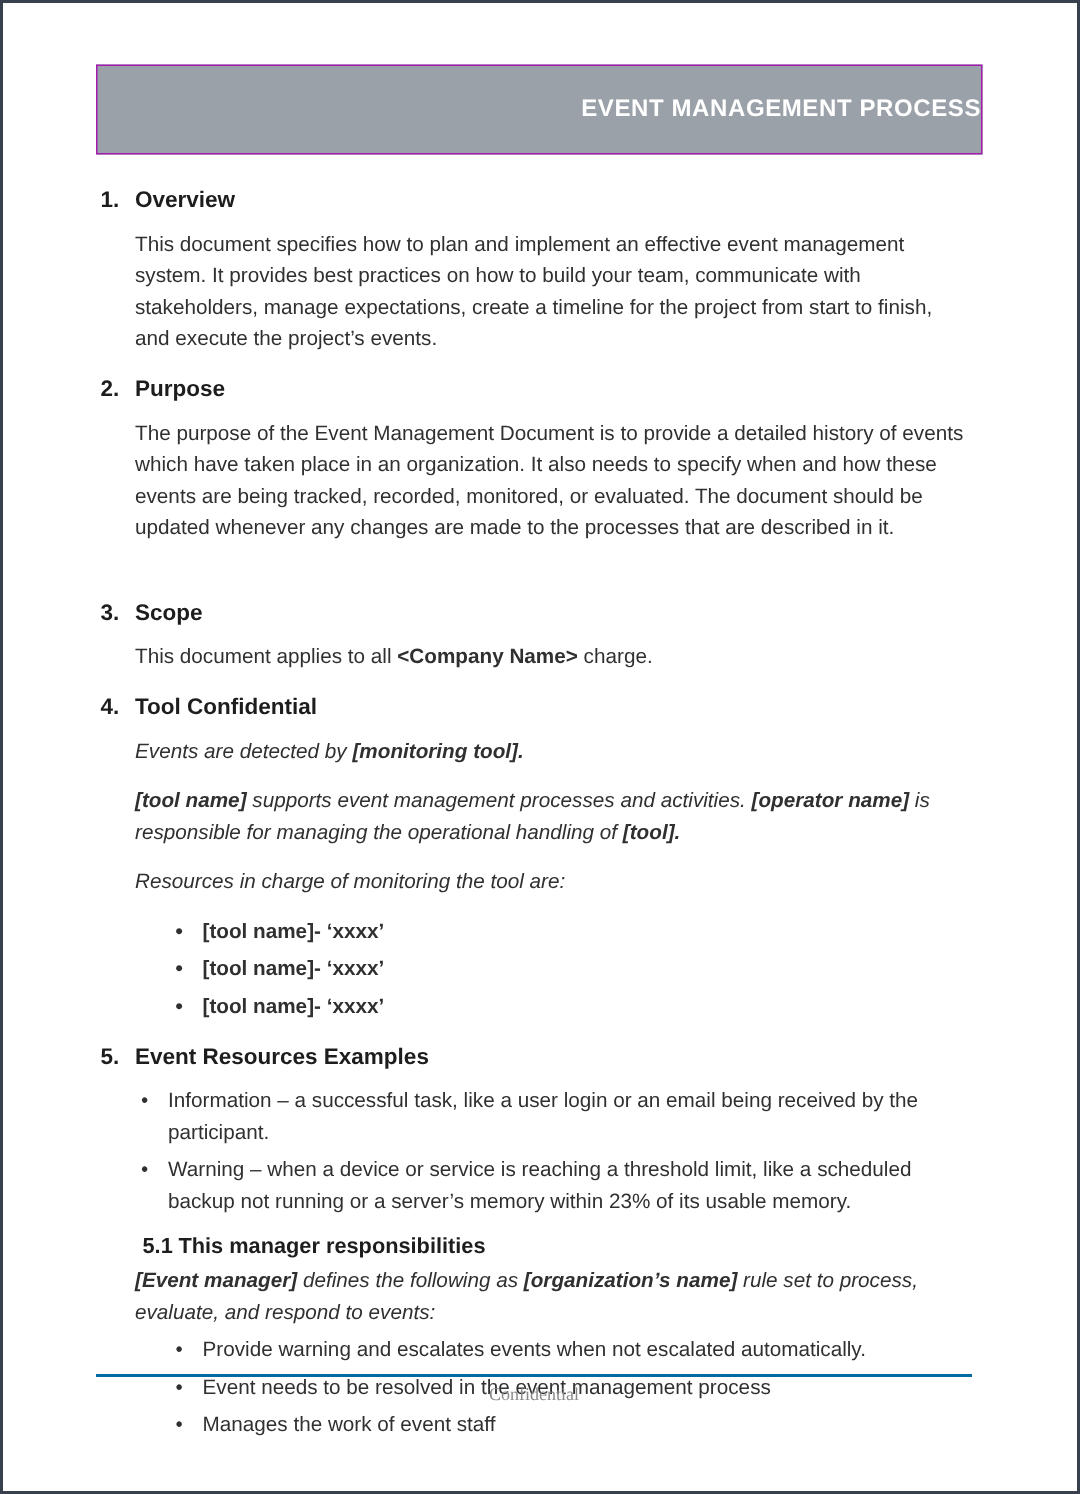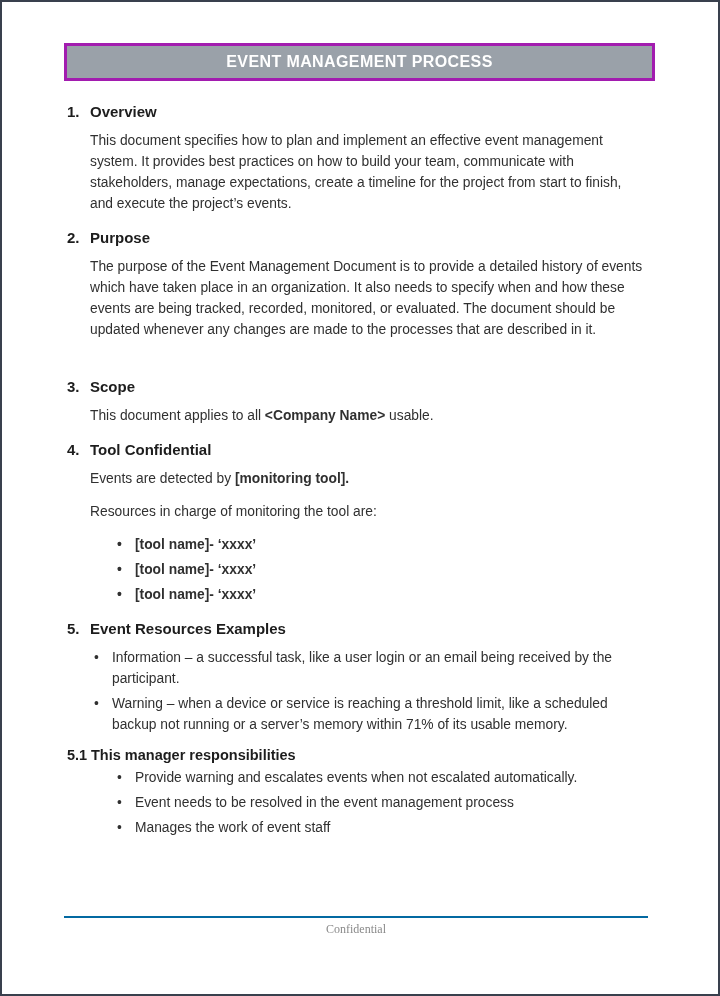--- a/index.html
+++ b/index.html
@@ -8,47 +8,47 @@
     width:720px;height:996px;
     box-sizing:border-box;
     background:#ffffff;
     border:2px solid #39404d;
     font-family:"Liberation Sans",sans-serif;
     color:#303030;
     overflow:hidden;
   }
   .banner{
     margin:41px 63px 0 62px;
-    height:38px;
+    height:60px;
     background:#9aa1a9;
-    border:3px solid #a21caf;
+    border:1px solid #a21caf;
     box-sizing:border-box;
-    display:flex;align-items:center;justify-content:center;
+    display:flex;align-items:center;justify-content:flex-end;
   }
   .banner-title{
     color:#ffffff;font-weight:bold;font-size:16px;letter-spacing:.4px;
   }
   .content{
     margin:0 70px 0 65px;
   }
   .sec-heading{
     display:flex;
     font-weight:bold;color:#1d1d1d;font-size:15px;
     margin:15px 0 9px 0;
   }
   .sec-heading .num{width:23px;flex:0 0 23px;}
   .sec-heading.sub{font-size:14.5px;margin:10px 0 4px 0;}
-  .sec-heading.sub .num{width:24px;flex:0 0 24px;}
+  .sec-heading.sub .num{width:24px;flex:0 0 24px;margin-left:28px;}
   .sec-heading.gap-large{margin-top:38px;}
   .sec-heading.gap-first{margin-top:22px;}
   p.body-text{
     margin:10px 0 14px 23px;
     font-size:13.8px;line-height:21px;
   }
-  p.tight{margin-bottom:12px;}
+  p.tight{margin-bottom:12px;font-style:italic;}
   .b, .bold{font-weight:bold;}
   ul{
     list-style:none;margin:10px 0 12px 0;padding:0;
     font-size:13.8px;line-height:21px;
   }
   ul li{position:relative;margin:4px 0 2px 0;}
   ul.indent-deep li{padding-left:68px;}
   ul.indent-deep li::before{content:"\2022";position:absolute;left:50px;}
   ul.indent-shallow li{padding-left:45px;}
   ul.indent-shallow li::before{content:"\2022";position:absolute;left:27px;}
@@ -84,47 +84,49 @@
     <div class="sec-heading">
       <span class="num">2.</span>
       <span>Purpose</span>
     </div>
     <p class="body-text">The purpose of the Event Management Document is to provide a detailed history of events which have taken place in an organization. It also needs to specify when and how these events are being tracked, recorded, monitored, or evaluated. The document should be updated whenever any changes are made to the processes that are described in it.</p>
 
     <div class="sec-heading gap-large">
       <span class="num">3.</span>
       <span>Scope</span>
     </div>
-    <p class="body-text"><span>This document applies to all </span><span class="b">&lt;Company Name&gt;</span><span> usable.</span></p>
+    <p class="body-text"><span>This document applies to all </span><span class="b">&lt;Company Name&gt;</span><span> charge.</span></p>
 
     <div class="sec-heading">
       <span class="num">4.</span>
       <span>Tool Confidential</span>
     </div>
     <p class="body-text tight"><span>Events are detected by </span><span class="b">[monitoring tool].</span></p>
+    <p class="body-text tight"><span class="b">[tool name]</span><span> supports event management processes and activities. </span><span class="b">[operator name]</span><span> is responsible for managing the operational handling of </span><span class="b">[tool].</span></p>
     <p class="body-text tight">Resources in charge of monitoring the tool are:</p>
     <ul class="indent-deep bold-items">
         <li>[tool name]- ‘xxxx’</li>
         <li>[tool name]- ‘xxxx’</li>
         <li>[tool name]- ‘xxxx’</li>
       </ul>
 
     <div class="sec-heading">
       <span class="num">5.</span>
       <span>Event Resources Examples</span>
     </div>
     <ul class="indent-shallow">
         <li>Information – a successful task, like a user login or an email being received by the participant.</li>
-        <li>Warning – when a device or service is reaching a threshold limit, like a scheduled backup not running or a server’s memory within 71% of its usable memory.</li>
+        <li>Warning – when a device or service is reaching a threshold limit, like a scheduled backup not running or a server’s memory within 23% of its usable memory.</li>
       </ul>
 
     <div class="sec-heading sub">
       <span class="num">5.1</span>
       <span>This manager responsibilities</span>
     </div>
+    <p class="body-text tight" style="margin-top:0;margin-bottom:0;"><span class="b">[Event manager]</span><span> defines the following as </span><span class="b">[organization’s name]</span><span> rule set to process, evaluate, and respond to events:</span></p>
     <ul class="indent-deep" style="margin-top:3px;">
         <li>Provide warning and escalates events when not escalated automatically.</li>
         <li>Event needs to be resolved in the event management process</li>
         <li>Manages the work of event staff</li>
       </ul>
 
   </div>
 
   <div class="footer">
     <span class="footer-text">Confidential</span>

